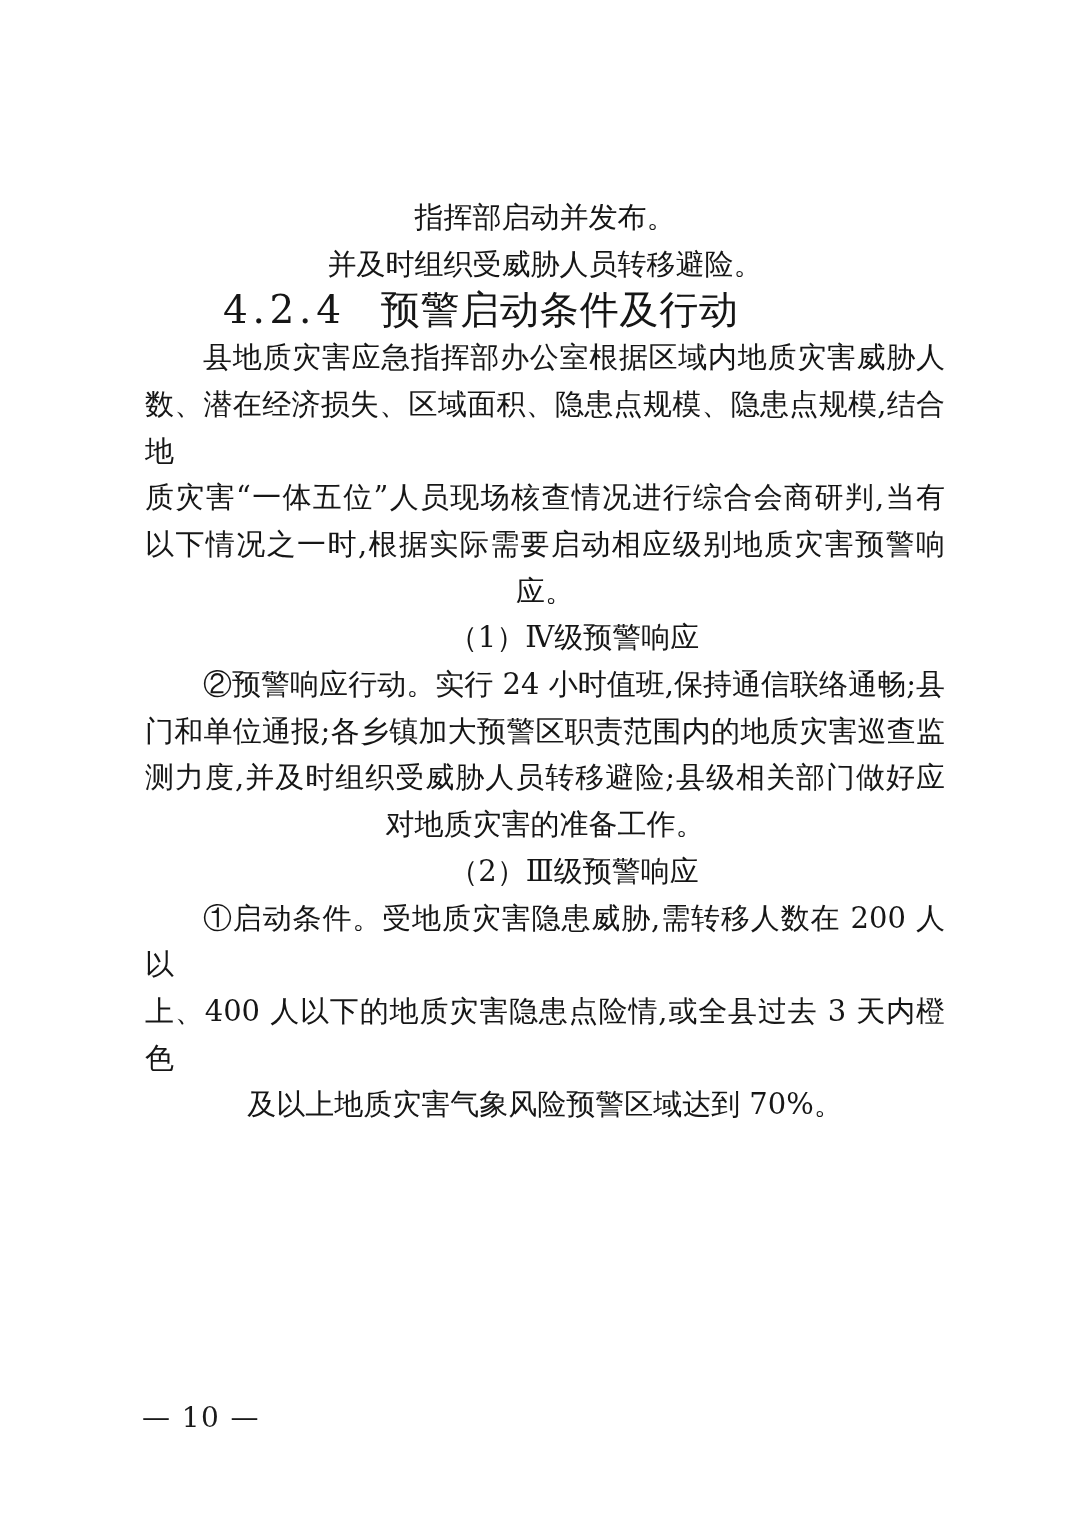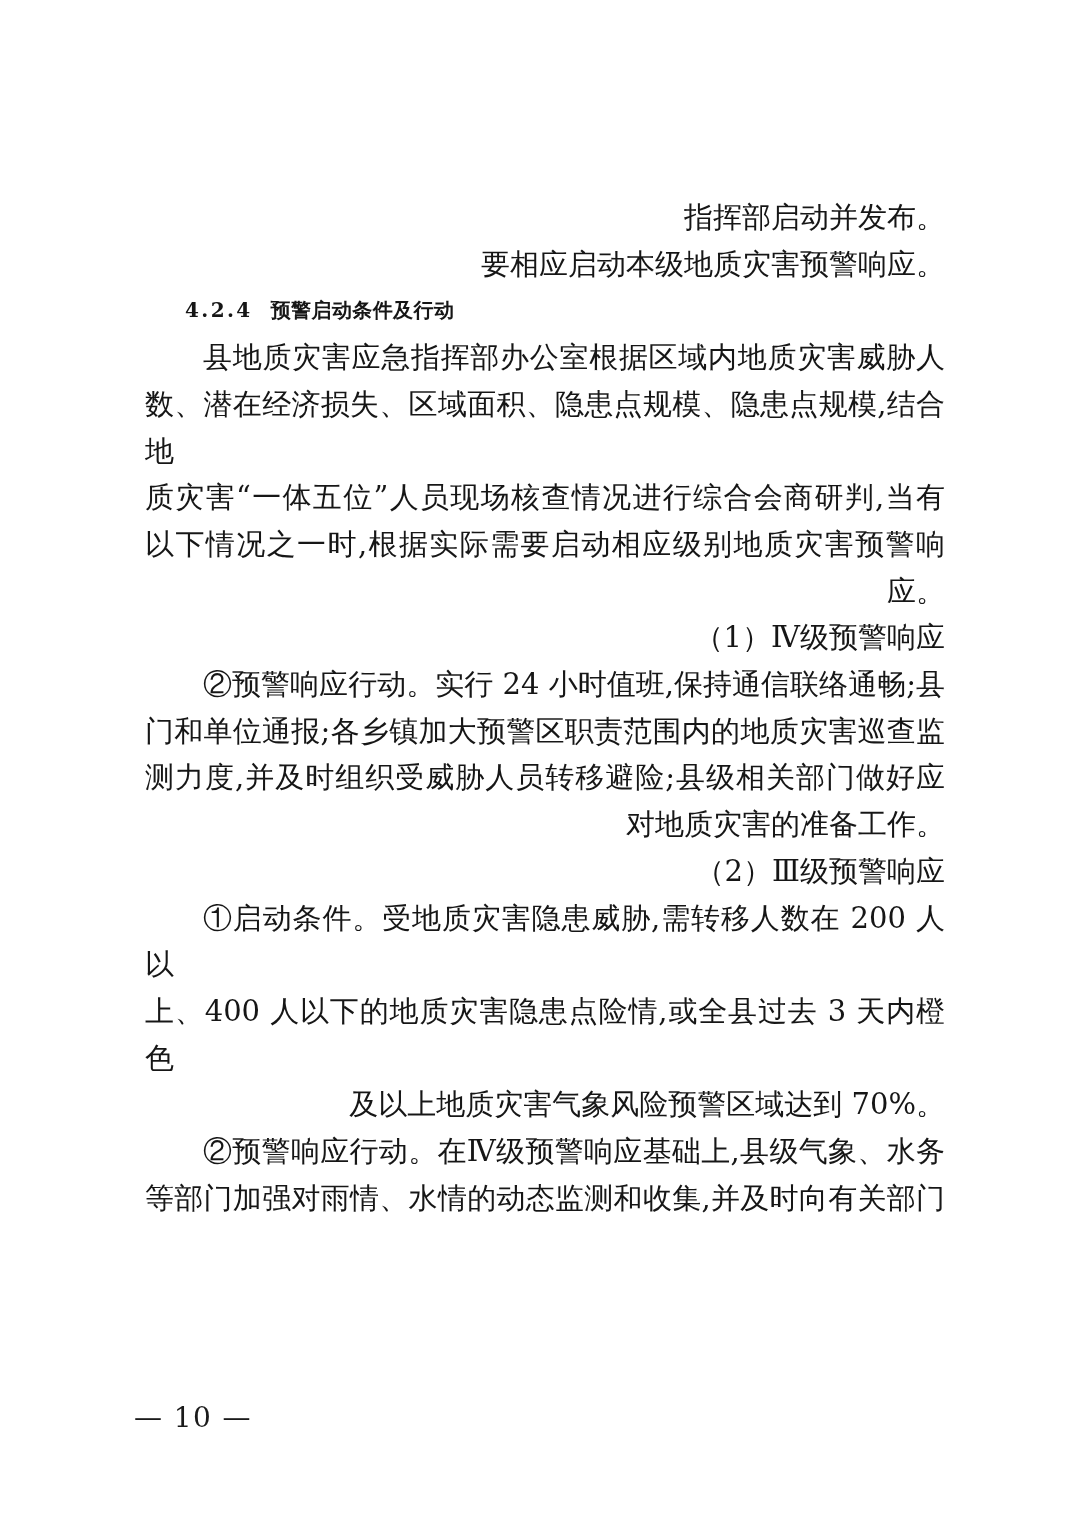--- a/index.html
+++ b/index.html
@@ -18,66 +18,66 @@
   }
   .text-block {
     position: absolute;
     left: 145px;
     top: 194px;
     width: 800px;
   }
   .ln {
     font-size: 29px;
     line-height: 46.7px;
-    text-align: right;
+    text-align: center;
     word-break: break-all;
   }
   
   .j {
     text-align: justify;
     text-align-last: justify;
   }
   
   .ind {
     text-indent: 2em;
   }
   .heading-line {
-    font-weight: bold;
-    font-size: 20px;
+    font-weight: normal;
+    font-size: 39px;
     line-height: 46.7px;
     text-indent: 2em;
     letter-spacing: 0.02em;
   }
   .heading-line .num {
     margin-right: 0.9em;
     letter-spacing: 0.12em;
   }
   .page-footer {
     position: absolute;
-    left: 134px;
+    left: 142px;
     top: 1401px;
     font-size: 28px;
     line-height: 34px;
     color: #1a1a1a;
     letter-spacing: 0.05em;
   }
 </style>
 </head>
 <body>
 
 <div class="sheet">
 
   <div class="text-block">
 
     <div class="para">
       <div class="ln">指挥部启动并发布。</div>
     </div>
 
     <div class="para">
-      <div class="ln">要相应启动本级地质灾害预警响应。</div>
+      <div class="ln">并及时组织受威胁人员转移避险。</div>
     </div>
 
     <div class="heading-line">
       <span class="num">4.2.4</span><span>预警启动条件及行动</span>
     </div>
 
     <div class="para">
       <div class="ln ind j">县地质灾害应急指挥部办公室根据区域内地质灾害威胁人</div>
       <div class="ln j">数、潜在经济损失、区域面积、隐患点规模、隐患点规模,结合地</div>
       <div class="ln j">质灾害“一体五位”人员现场核查情况进行综合会商研判,当有</div>
@@ -96,22 +96,18 @@
     </div>
 
     <div class="ln ind">（2）Ⅲ级预警响应</div>
 
     <div class="para">
       <div class="ln ind j">①启动条件。受地质灾害隐患威胁,需转移人数在 200 人以</div>
       <div class="ln j">上、400 人以下的地质灾害隐患点险情,或全县过去 3 天内橙色</div>
       <div class="ln">及以上地质灾害气象风险预警区域达到 70%。</div>
     </div>
 
-    <div class="para">
-      <div class="ln ind j">②预警响应行动。在Ⅳ级预警响应基础上,县级气象、水务</div>
-      <div class="ln j">等部门加强对雨情、水情的动态监测和收集,并及时向有关部门</div>
-    </div>
 
   </div>
 
   <div class="page-footer">— 10 —</div>
 
 </div>
 
 </body></html>

